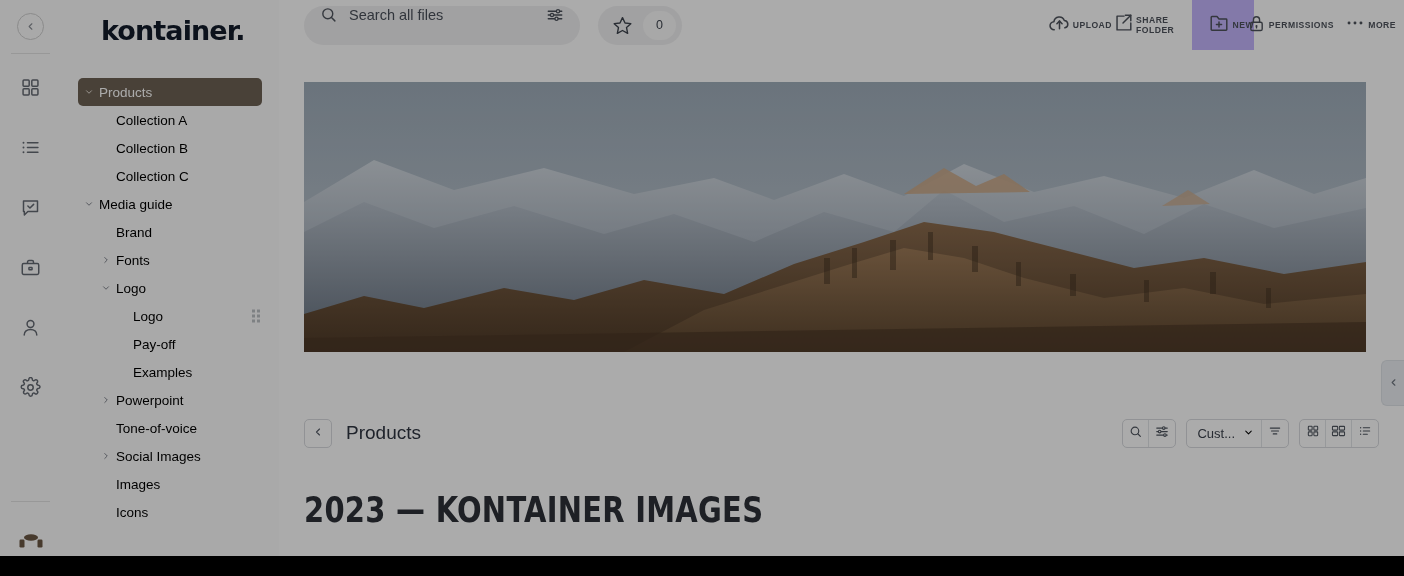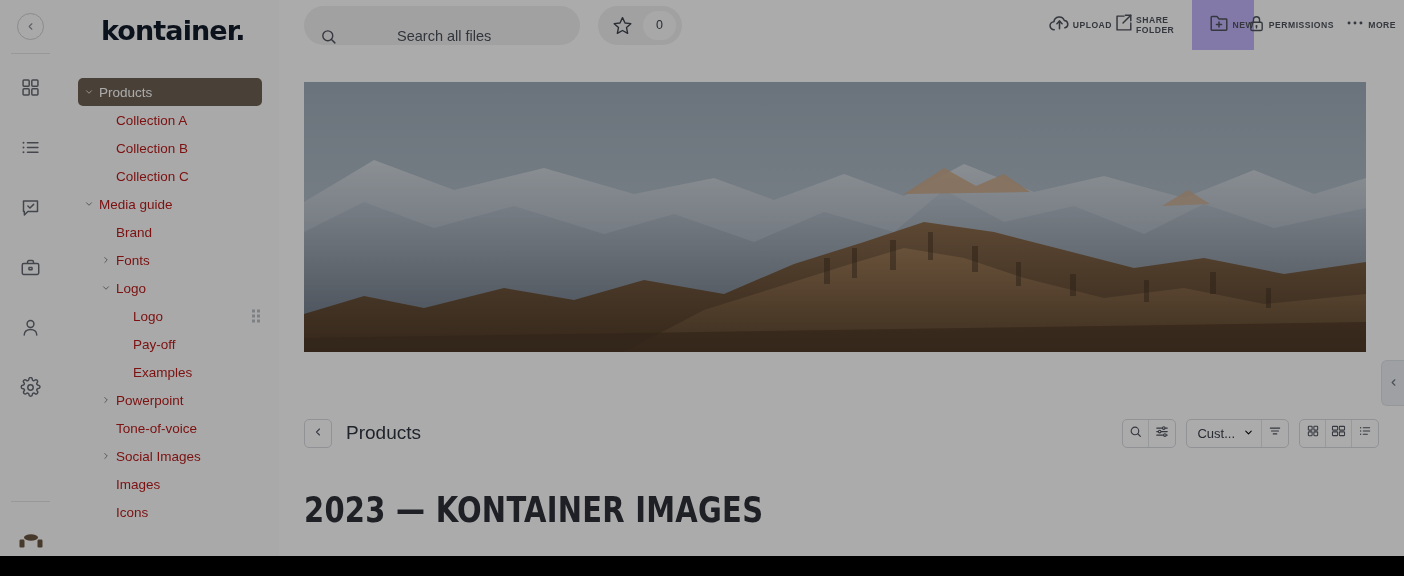--- a/index.html
+++ b/index.html
@@ -45,38 +45,38 @@
   .tree{padding-top:17px;}
   .node{
     position:relative;display:flex;align-items:center;height:28px;margin:0 17px 0 17px;
     border-radius:5px;cursor:pointer;
   }
   .node.active{background:#6e6254;}
   .node.active .node-label{color:#ffffff;}
   .node.active .caret{color:#e8e2db;}
   .caret{width:13px;display:flex;align-items:center;justify-content:center;color:#7b8089;flex:0 0 13px;}
   .caret.empty{visibility:hidden;}
-  .node-label{font-size:13.5px;color:#b91c1c;margin-left:4px;white-space:nowrap;}
+  .node-label{font-size:13.5px;color:#000000;margin-left:4px;white-space:nowrap;}
   .lvl0{padding-left:4px;}
   .lvl1{padding-left:21px;}
   .lvl2{padding-left:38px;}
   .node .drag{
     position:absolute;right:2px;top:50%;transform:translateY(-50%);
     display:grid;grid-template-columns:repeat(2,3px);grid-auto-rows:3px;gap:2px;opacity:.55;
   }
   .node .drag i{display:block;width:3px;height:3px;background:#8a8f97;}
 
   
   .topbar{
     position:absolute;left:279px;top:0;right:0;height:50px;background:#ffffff;
     display:flex;align-items:center;
   }
   .search{
     margin-left:25px;width:276px;height:39px;border-radius:20px;background:#f1f1f2;
-    display:flex;align-items:flex-end;padding:0 16px;box-sizing:border-box;cursor:text;gap:48px;
+    display:flex;align-items:flex-start;padding:0 16px;box-sizing:border-box;cursor:text;
   }
   .search .mag{color:#50555e;display:flex;}
   .search-input{
     border:0;outline:0;background:transparent;flex:1;margin-left:10px;
     font-size:14.5px;color:#3b414b;font-family:"Liberation Sans",sans-serif;
   }
   .search-input::placeholder{color:#4a505a;}
   .sliders{color:#4a505a;display:flex;cursor:pointer;}
   .fav{
     margin-left:18px;height:39px;border-radius:20px;background:#f1f1f2;

